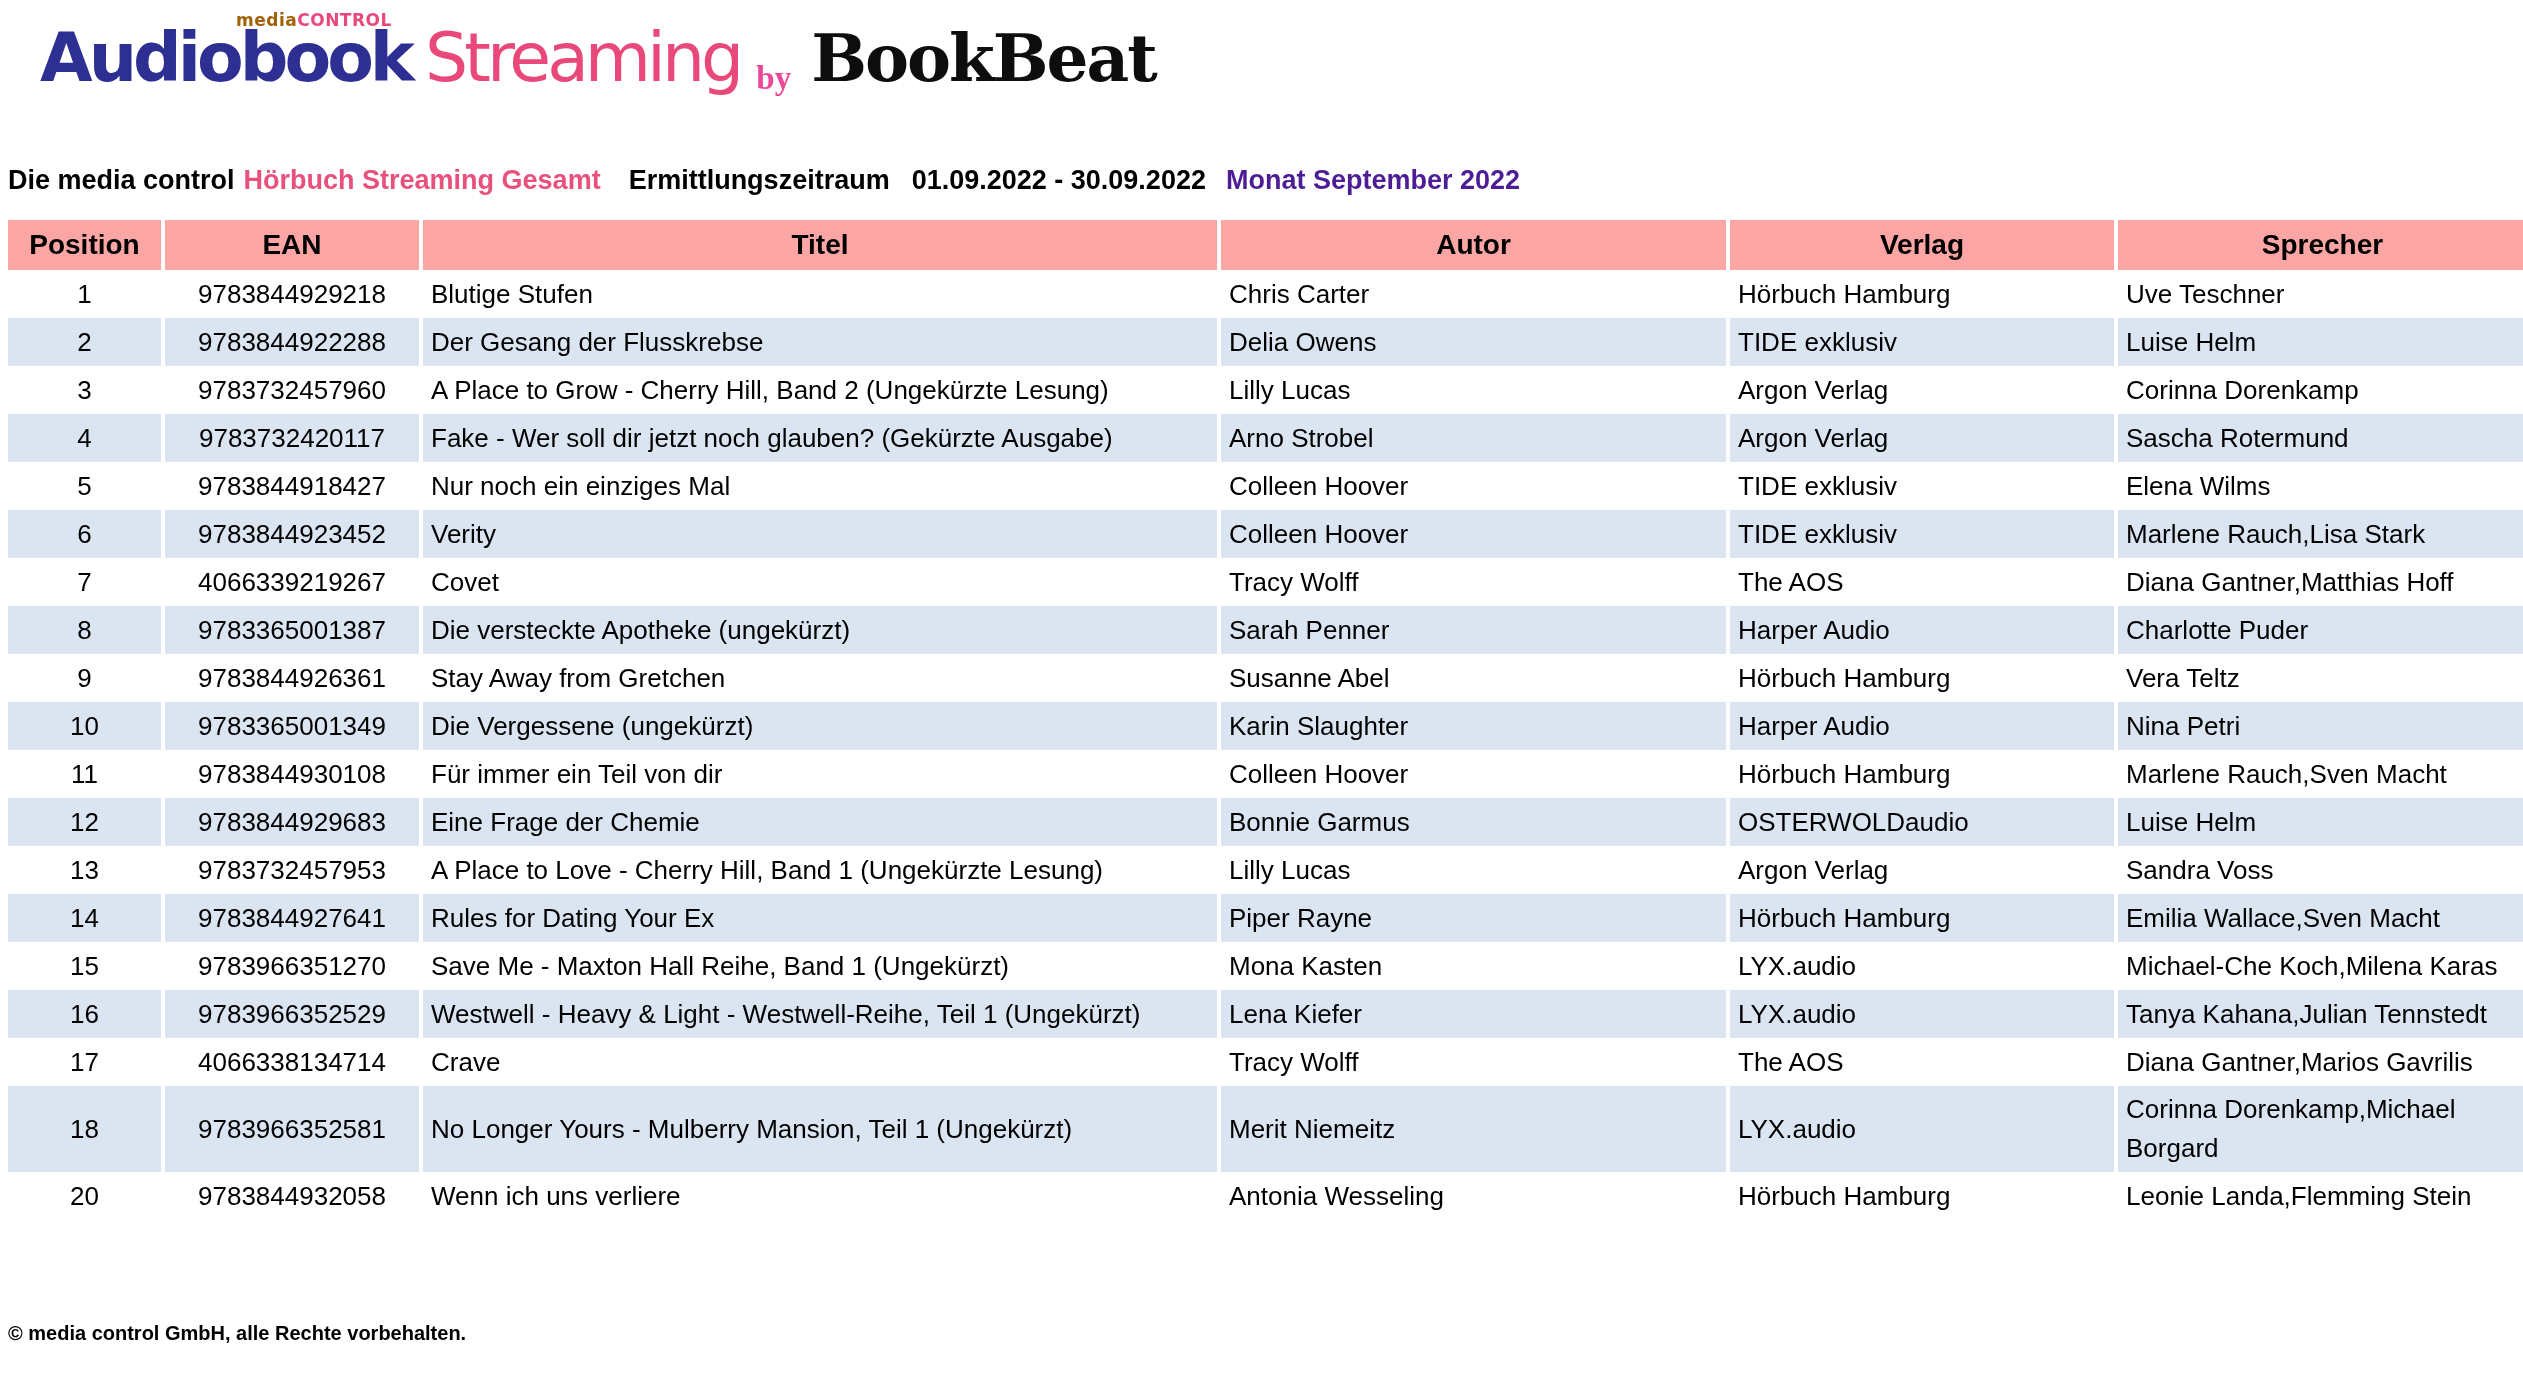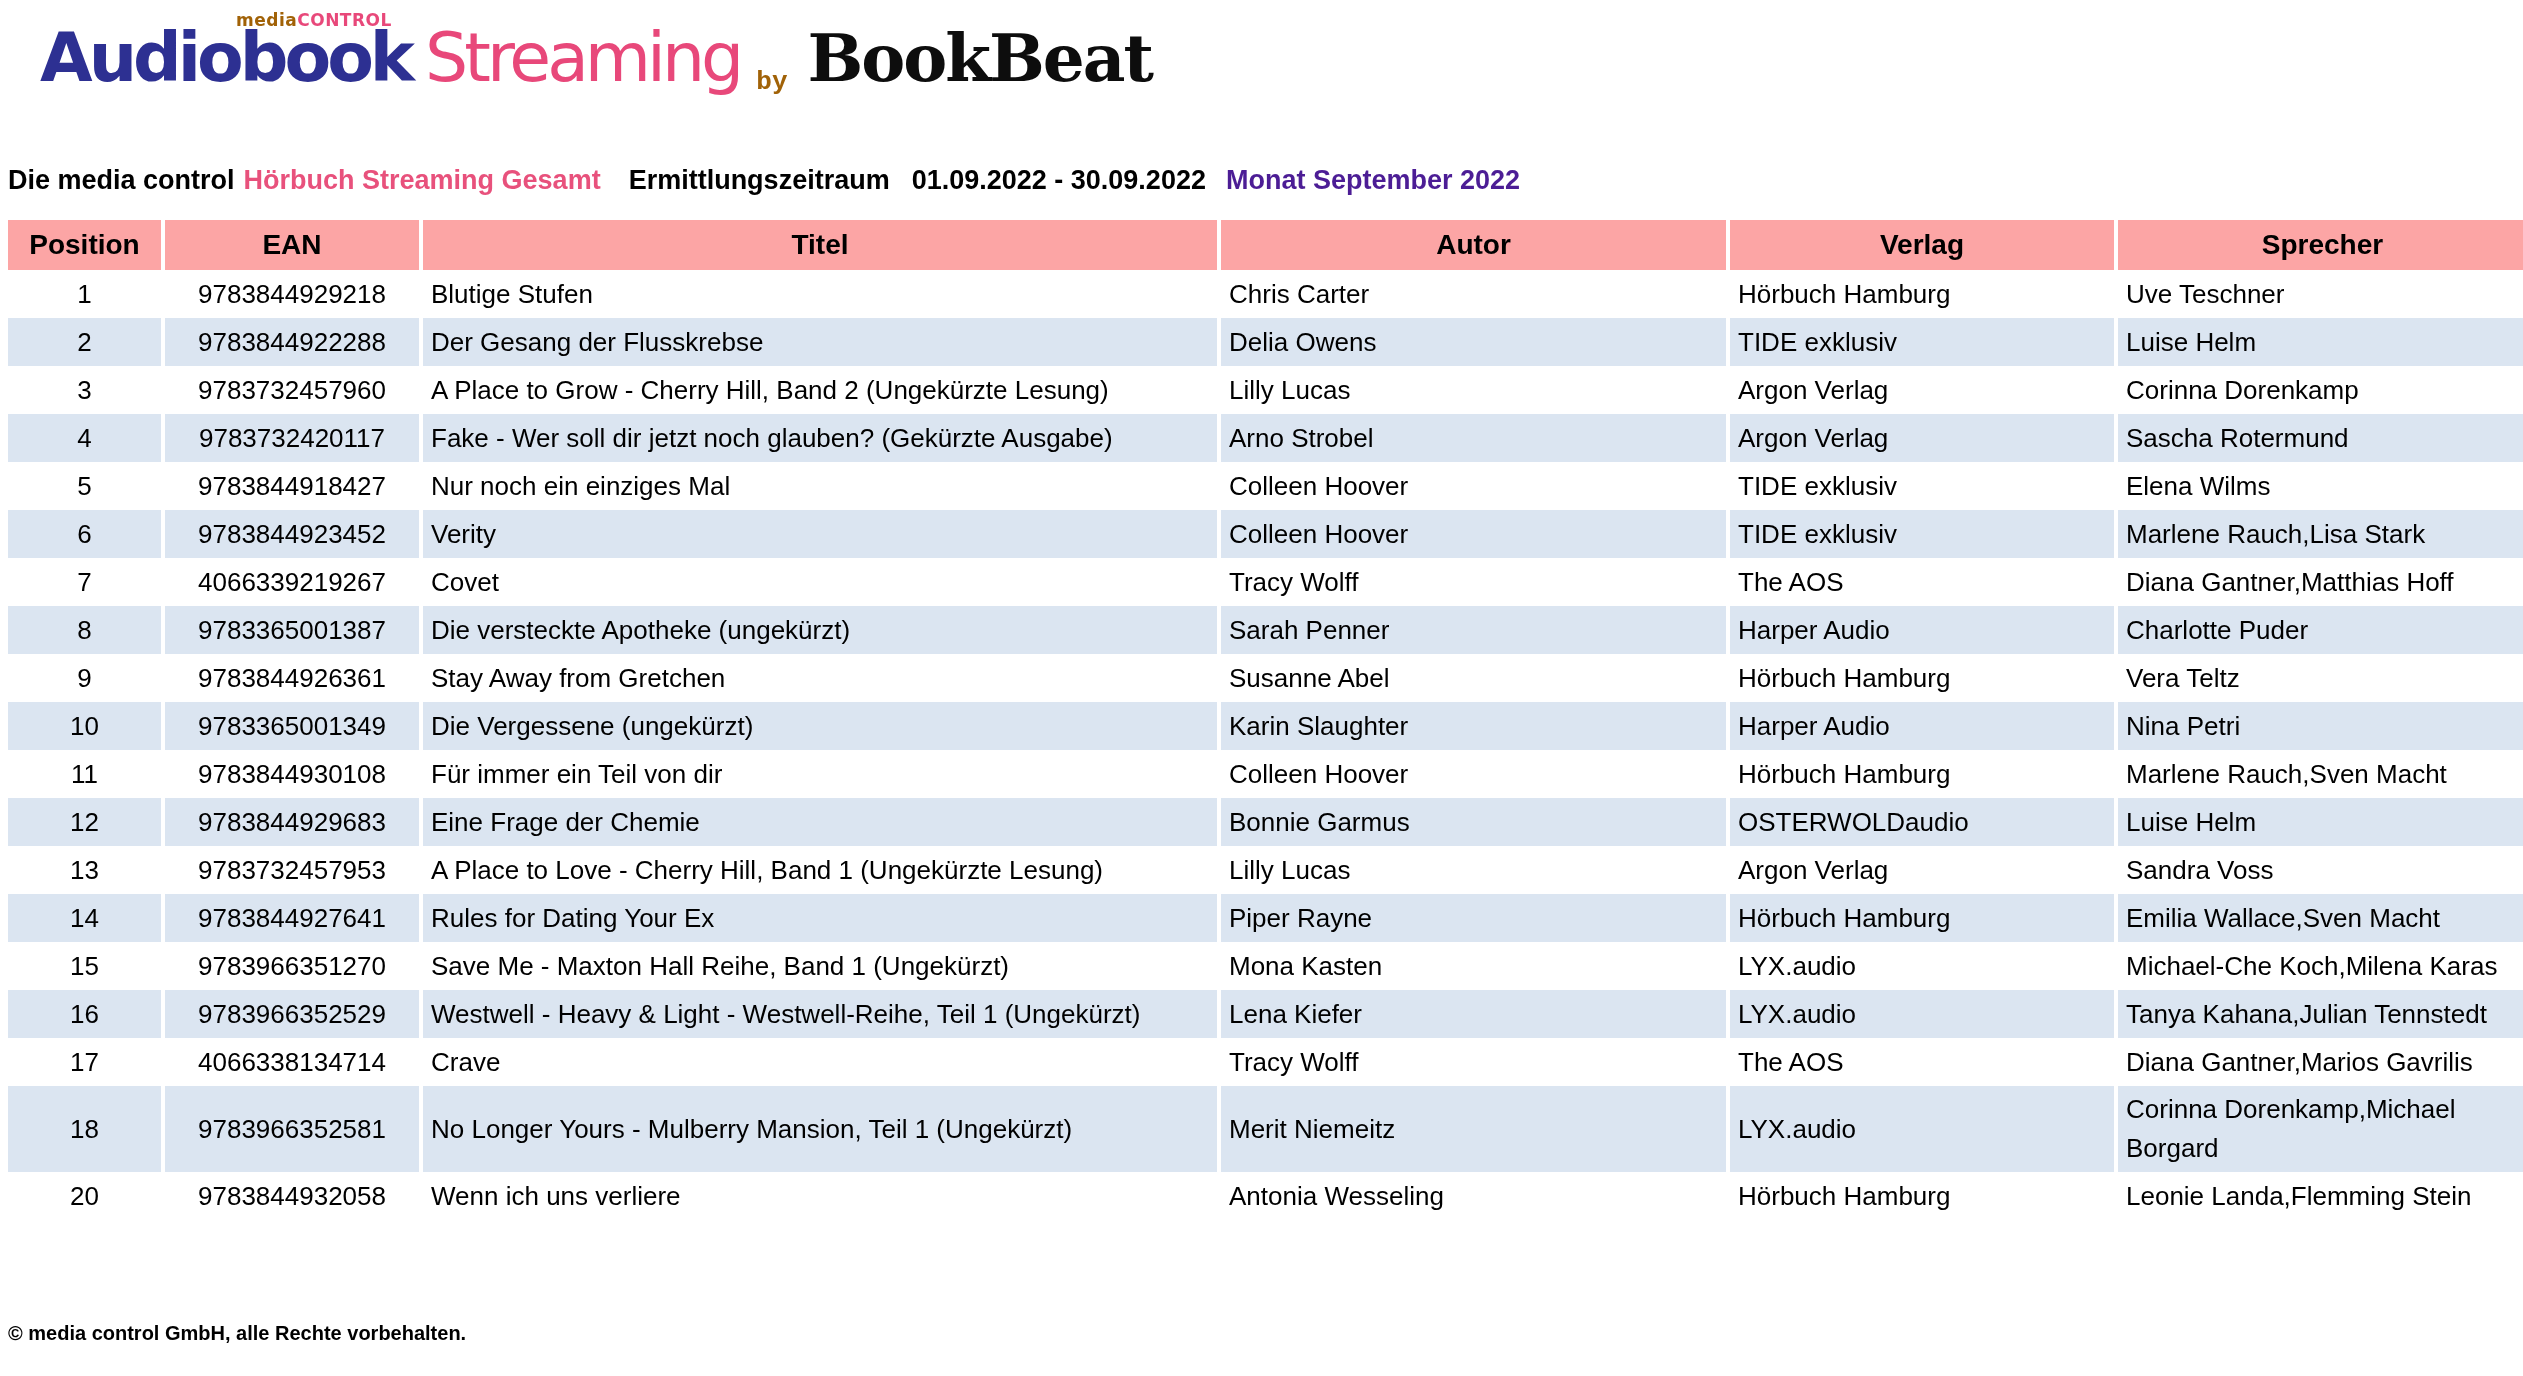--- a/index.html
+++ b/index.html
@@ -50,24 +50,24 @@
   }
   .logo-streaming {
     font-family: "DejaVu Sans", sans-serif;
     font-size: 68px;
     font-weight: normal;
     letter-spacing: -4px;
     color: #e8487a;
     margin-left: 14px;
   }
   .logo-by {
-    font-family: Liberation Mono, monospace;
-    font-size: 26px;
-    font-weight: bold;
-    color: #a16207;
+    font-family: Liberation Serif, serif;
+    font-size: 33px;
+    font-weight: bold;
+    color: #ec4899;
     margin-left: 16px;
   }
   .logo-bookbeat {
     font-family: "DejaVu Serif", "Liberation Serif", serif;
     font-size: 66px;
     font-weight: bold;
     letter-spacing: -2px;
     color: #0d0d0d;
     margin-left: 20px;
   }

